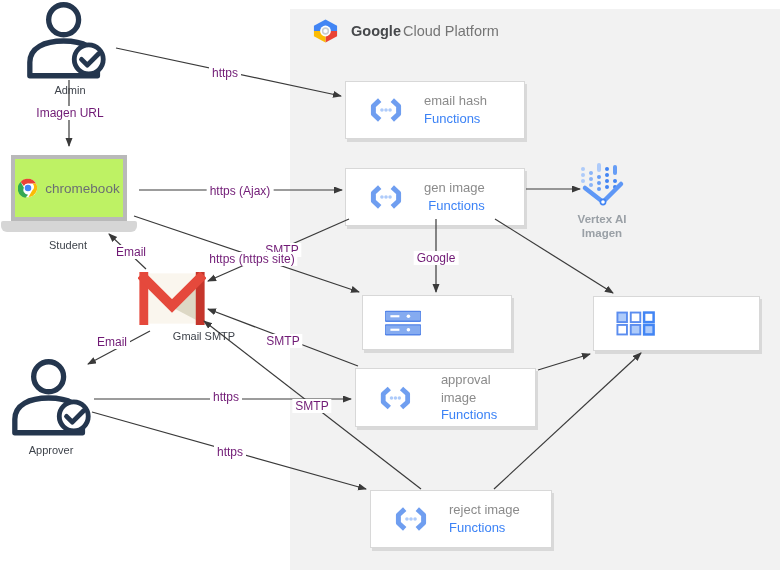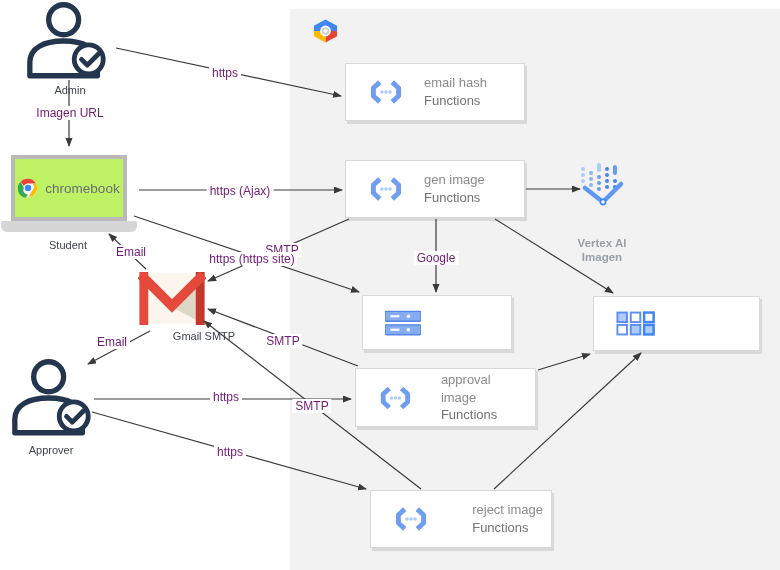--- a/index.html
+++ b/index.html
@@ -11,56 +11,57 @@
   .gcp-header{position:absolute;left:22px;top:10px;display:flex;align-items:center;gap:12px;}
   .gcp-title{font-size:14.5px;color:#757575;}
   .gcp-title b{color:#46484b;margin-right:2px;}
 
   
   .svc{position:absolute;background:#fff;border:1px solid #d8d8d8;box-shadow:2px 3px 0 rgba(0,0,0,.10);
        display:flex;align-items:center;gap:20px;padding:0 8px 0 22px;box-sizing:border-box;z-index:2;}
   .svc .txt{font-size:13px;line-height:1.35;}
   .t-gray{color:#8b8b8b;}
   .t-dark{color:#3c4043;}
-  .t-light{color:#737373;}
+  .t-light{color:#3b82f6;}
 
   
   .node{position:absolute;z-index:2;}
   .nlabel{position:absolute;font-size:11px;color:#3e434b;text-align:center;white-space:nowrap;z-index:3;}
 
   
   .laptop-screen{position:absolute;left:11px;top:155px;width:116px;height:66px;background:#bef264;
     border:4px solid #b9b9b9;border-radius:0;display:flex;align-items:center;justify-content:center;gap:7px;z-index:2;box-sizing:border-box;}
   .laptop-text{font-size:13.5px;color:#6b6f73;}
   .laptop-base{position:absolute;left:1px;top:221px;width:136px;height:11px;background:#d6d6d6;
     border-radius:2px 2px 6px 6px;z-index:2;}
 
   
   .vertex-label{position:absolute;left:566px;top:212px;width:72px;text-align:center;
-    font-size:11.5px;font-weight:bold;color:#9aa0a6;line-height:1.25;z-index:2;margin-top:24px;}
+    font-size:11.5px;font-weight:bold;color:#9aa0a6;line-height:1.25;z-index:2;}
 
   
   #edges{position:absolute;left:0;top:0;width:780px;height:570px;z-index:4;pointer-events:none;}
   .elabel{position:absolute;transform:translate(-50%,-50%);background:#fff;padding:0 3px;
     font-size:12px;color:#701a75;white-space:nowrap;z-index:5;}
 </style>
 </head>
 <body>
 
 <div id="canvas">
 
   <div class="gcp-region">
     <div class="gcp-header">
       <svg width="27" height="24" viewBox="0 0 28 24">
         <polygon points="14,0 26,6.5 26,12 2,12 2,6.5" fill="#4285f4"></polygon>
         <polygon points="26,12 26,17.5 14,24 14,12" fill="#ea4335"></polygon>
         <polygon points="2,12 14,12 14,24 2,17.5" fill="#fbbc05"></polygon>
         <circle cx="14" cy="12" r="5.6" fill="#ffffff"></circle>
         <circle cx="14" cy="12" r="3" fill="none" stroke="#c9cdd1" stroke-width="1.6"></circle>
       </svg>
+      <div class="gcp-title"><b>Google</b><span>Cloud Platform</span></div>
     </div>
   </div>
 
   <svg class="node" style="left:25px;top:2px;" width="85" height="78" viewBox="0 0 88 80">
     <circle cx="40" cy="18" r="15.5" fill="#fff" stroke="#24364e" stroke-width="5.5"></circle>
     <path d="M5,76 L5,62 C5,47 20,40 40,40 C60,40 75,47 75,62 L75,76 Z" fill="none" stroke="#24364e" stroke-width="5.5" stroke-linejoin="round"></path>
     <circle cx="66" cy="59" r="15" fill="#fff" stroke="#24364e" stroke-width="5"></circle>
     <path d="M58.5,59 l6,6 l12,-12" fill="none" stroke="#24364e" stroke-width="5" stroke-linecap="round" stroke-linejoin="round"></path>
   </svg>
   <div class="nlabel" style="left:40px;top:84px;width:60px;">Admin</div>
@@ -89,35 +90,35 @@
   <div class="nlabel" style="left:134px;top:330px;width:80px;margin-left:30px;">Gmail SMTP</div>
 
   <svg class="node" style="left:10px;top:358px;" width="85" height="80" viewBox="0 0 88 80">
     <circle cx="40" cy="18" r="15.5" fill="#fff" stroke="#24364e" stroke-width="5.5"></circle>
     <path d="M5,76 L5,62 C5,47 20,40 40,40 C60,40 75,47 75,62 L75,76 Z" fill="none" stroke="#24364e" stroke-width="5.5" stroke-linejoin="round"></path>
     <circle cx="66" cy="59" r="15" fill="#fff" stroke="#24364e" stroke-width="5"></circle>
     <path d="M58.5,59 l6,6 l12,-12" fill="none" stroke="#24364e" stroke-width="5" stroke-linecap="round" stroke-linejoin="round"></path>
   </svg>
   <div class="nlabel" style="left:20px;top:444px;width:62px;">Approver</div>
 
-  <div class="svc" style="left:345px;top:63px;width:180px;height:58px;align-items:center;">
+  <div class="svc" style="left:345px;top:81px;width:180px;height:58px;align-items:center;">
     <svg width="36" height="28" viewBox="0 0 40 30">
       <path d="M13,4 L6,10.5 L6,19.5 L13,26" fill="none" stroke="#6f9ef0" stroke-width="5.5" stroke-linejoin="round"></path>
       <path d="M27,4 L34,10.5 L34,19.5 L27,26" fill="none" stroke="#6f9ef0" stroke-width="5.5" stroke-linejoin="round"></path>
       <circle cx="15.5" cy="15" r="2" fill="#aecbfa"></circle>
         <circle cx="20" cy="15" r="2" fill="#aecbfa"></circle>
         <circle cx="24.5" cy="15" r="2" fill="#aecbfa"></circle>
     </svg>
     <div class="txt">
         <div class="t-gray">email hash</div>
       <div class="t-light">Functions</div>
       </div>
   </div>
 
-  <div class="svc" style="left:345px;top:160px;width:180px;height:58px;">
+  <div class="svc" style="left:345px;top:168px;width:180px;height:58px;text-align:right;">
     <svg width="36" height="28" viewBox="0 0 40 30">
       <path d="M13,4 L6,10.5 L6,19.5 L13,26" fill="none" stroke="#6f9ef0" stroke-width="5.5" stroke-linejoin="round"></path>
       <path d="M27,4 L34,10.5 L34,19.5 L27,26" fill="none" stroke="#6f9ef0" stroke-width="5.5" stroke-linejoin="round"></path>
       <circle cx="15.5" cy="15" r="2" fill="#aecbfa"></circle>
         <circle cx="20" cy="15" r="2" fill="#aecbfa"></circle>
         <circle cx="24.5" cy="15" r="2" fill="#aecbfa"></circle>
     </svg>
     <div class="txt">
         <div class="t-gray">gen image</div>
       <div class="t-light">Functions</div>
@@ -153,21 +154,21 @@
     <svg width="40" height="25" viewBox="0 0 42 26">
       <rect x="1.5" y="1.5" width="10" height="10" fill="#aecbfa" stroke="#5b8def" stroke-width="2"></rect>
       <rect x="15.5" y="1.5" width="10" height="10" fill="#fff" stroke="#5b8def" stroke-width="2"></rect>
       <rect x="29.5" y="1.5" width="10" height="10" fill="#fff" stroke="#4285f4" stroke-width="2.6"></rect>
       <rect x="1.5" y="14.5" width="10" height="10" fill="#fff" stroke="#5b8def" stroke-width="2"></rect>
       <rect x="15.5" y="14.5" width="10" height="10" fill="#aecbfa" stroke="#5b8def" stroke-width="2"></rect>
       <rect x="29.5" y="14.5" width="10" height="10" fill="#aecbfa" stroke="#4285f4" stroke-width="2.6"></rect>
     </svg>
   </div>
 
-  <div class="svc" style="left:370px;top:490px;width:182px;height:58px;justify-content:space-between;">
+  <div class="svc" style="left:370px;top:490px;width:182px;height:58px;">
     <svg width="36" height="28" viewBox="0 0 40 30">
       <path d="M13,4 L6,10.5 L6,19.5 L13,26" fill="none" stroke="#6f9ef0" stroke-width="5.5" stroke-linejoin="round"></path>
       <path d="M27,4 L34,10.5 L34,19.5 L27,26" fill="none" stroke="#6f9ef0" stroke-width="5.5" stroke-linejoin="round"></path>
       <circle cx="15.5" cy="15" r="2" fill="#aecbfa"></circle>
         <circle cx="20" cy="15" r="2" fill="#aecbfa"></circle>
         <circle cx="24.5" cy="15" r="2" fill="#aecbfa"></circle>
     </svg>
     <div class="txt">
         <div class="t-gray">reject image</div>
       <div class="t-light">Functions</div>

